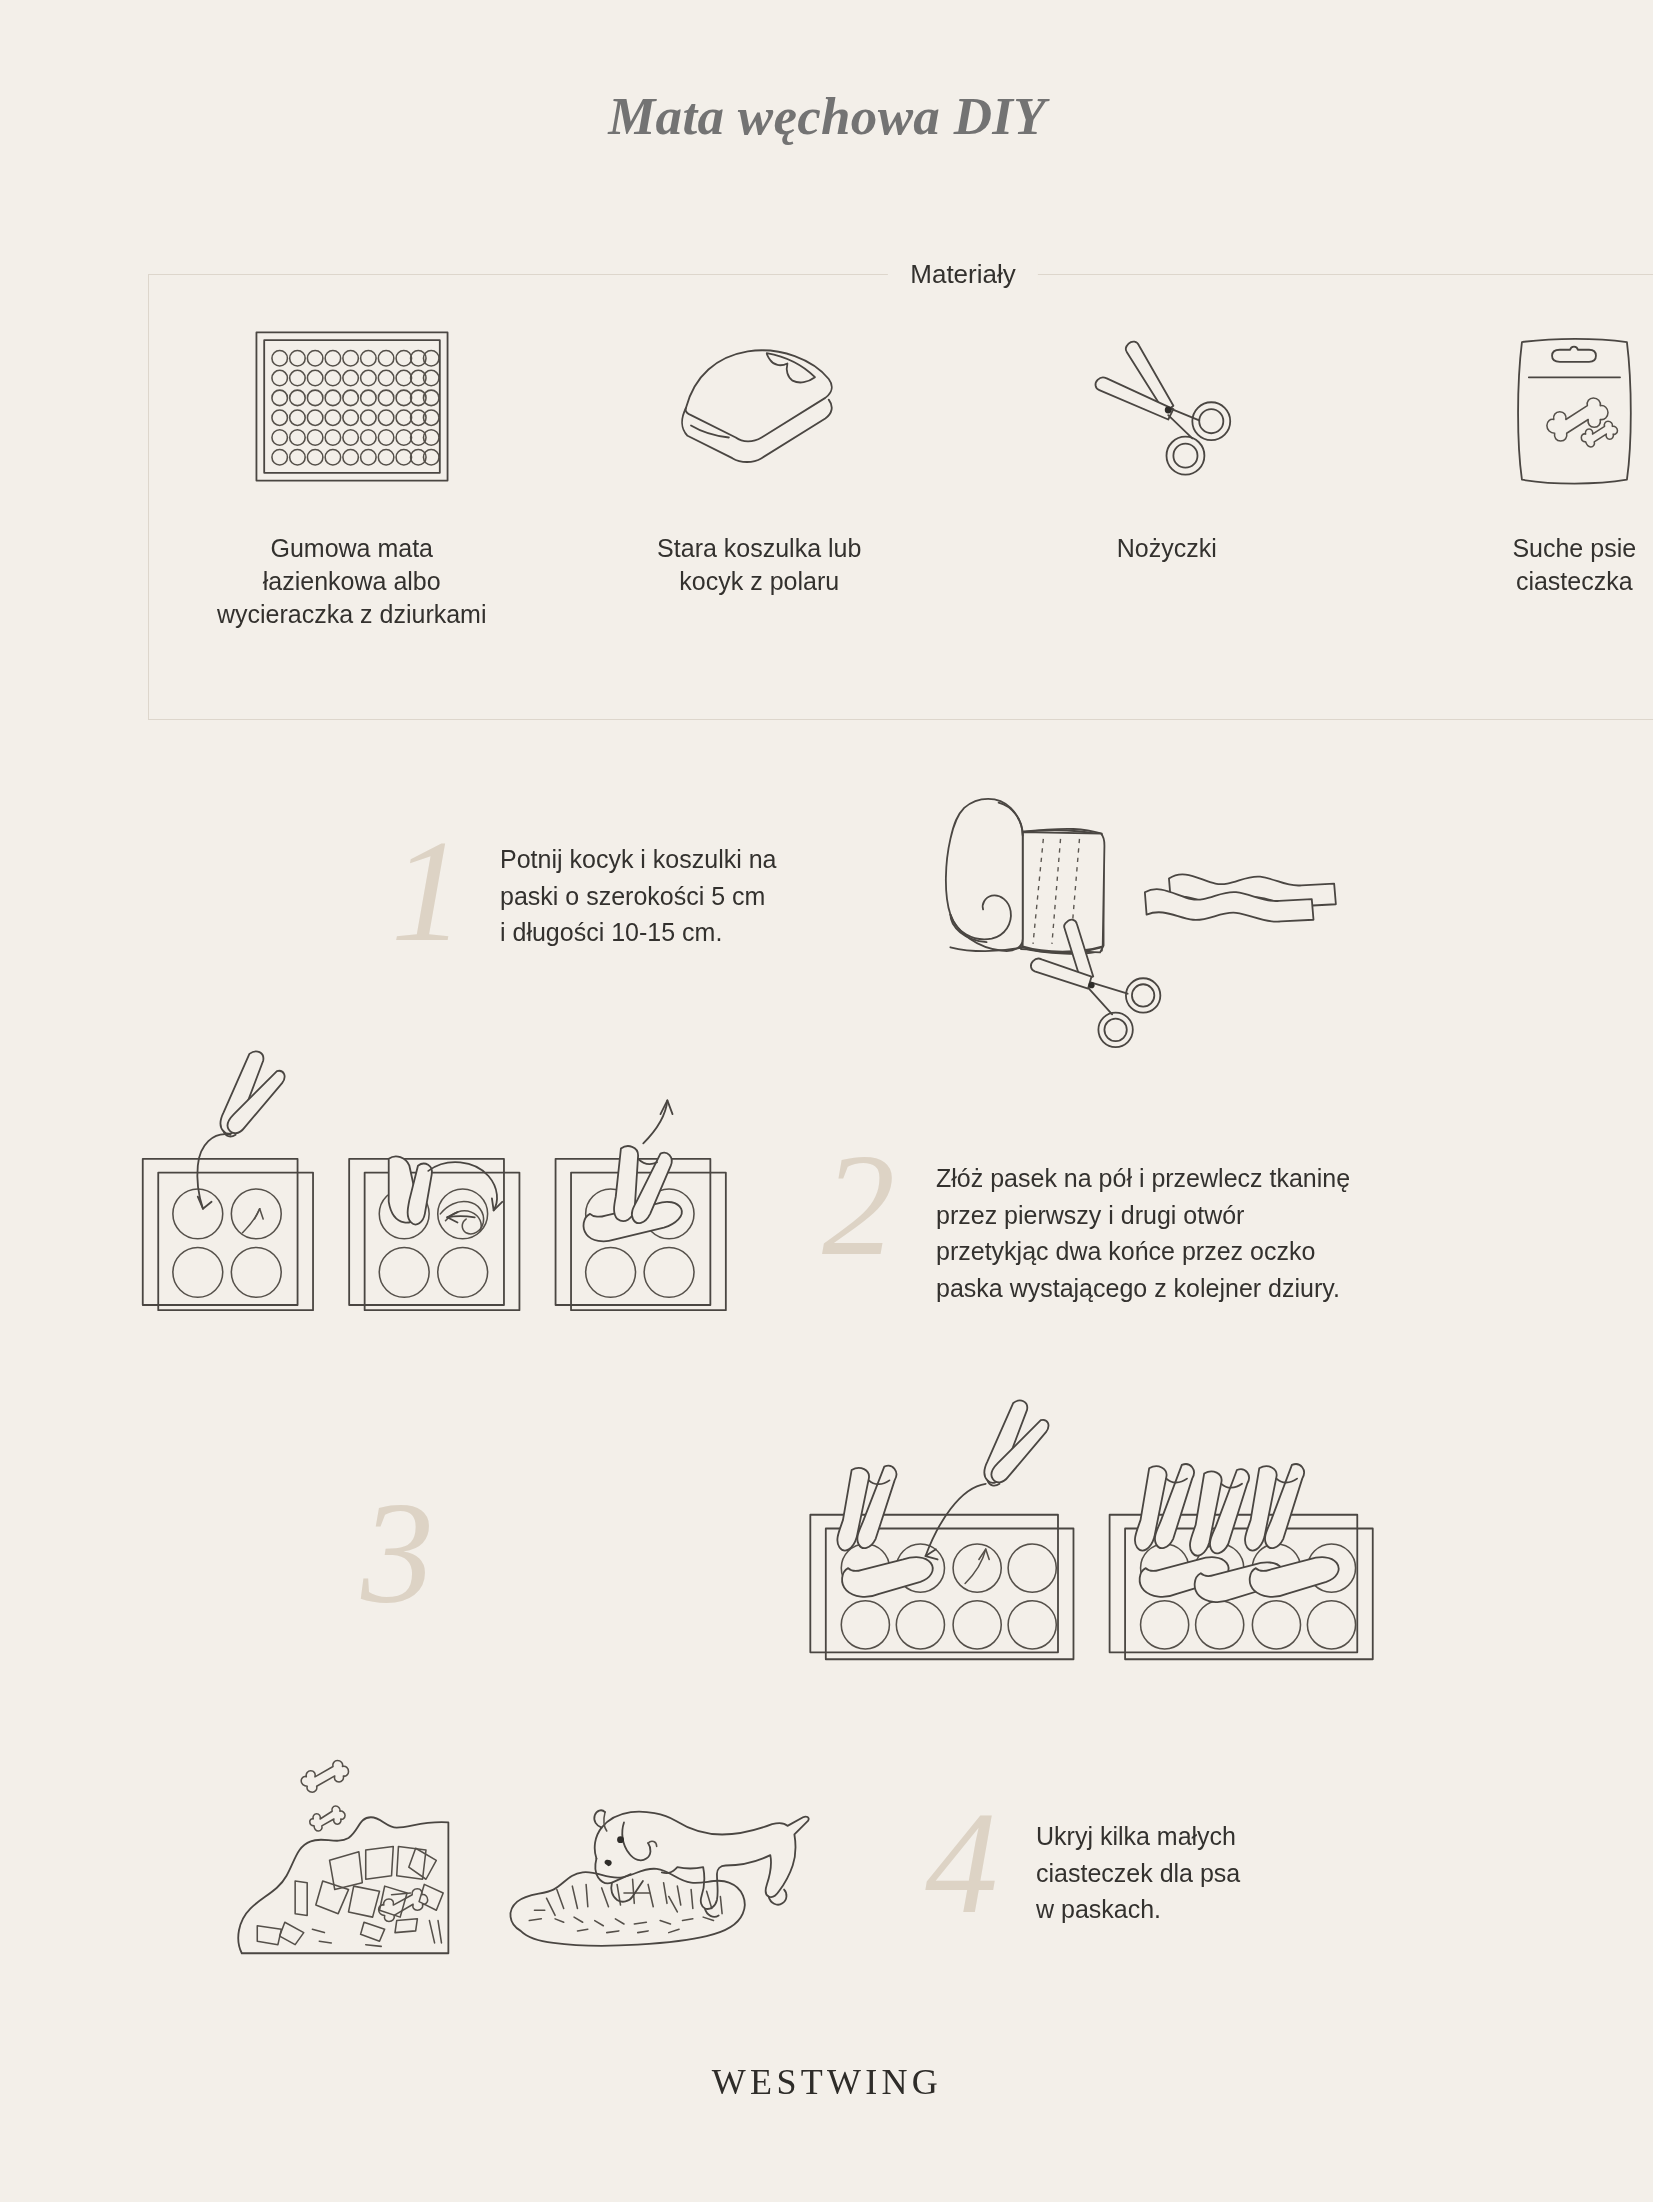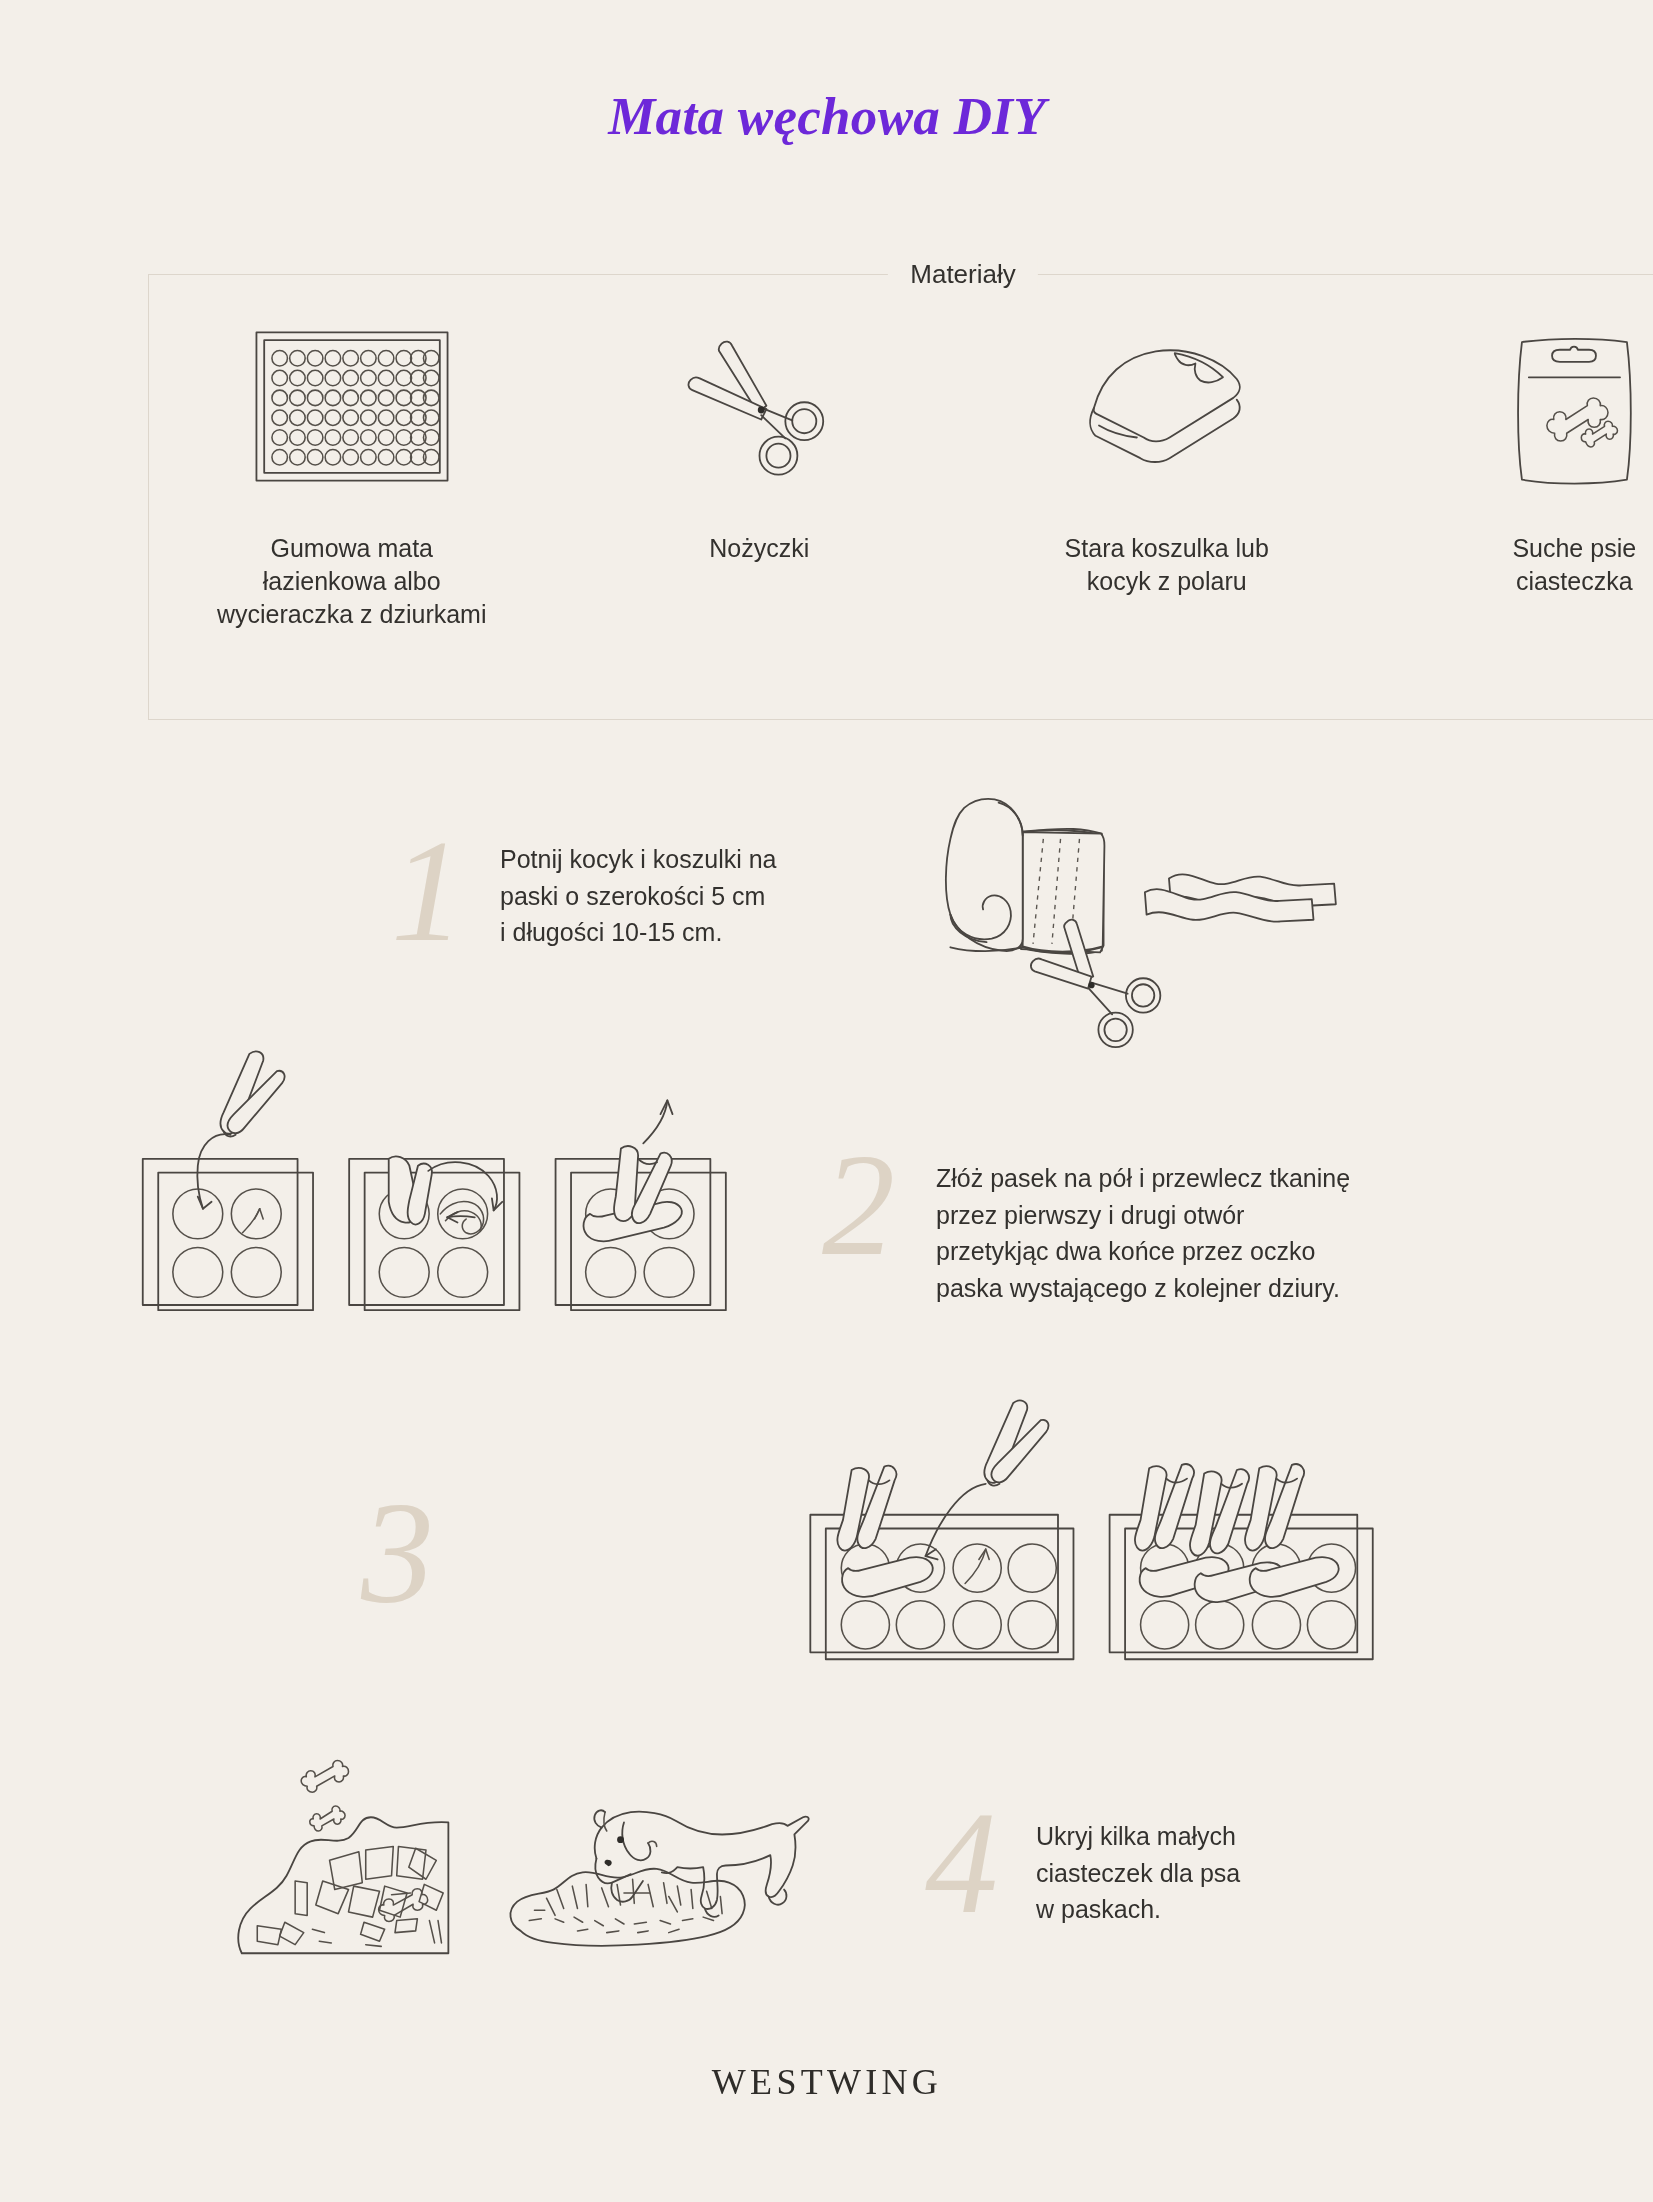--- a/index.html
+++ b/index.html
@@ -17,21 +17,21 @@
   }
 
   
   .title {
     text-align: center;
     font-family: "Liberation Serif", serif;
     font-style: italic;
     font-weight: 700;
     font-size: 53px;
     letter-spacing: 0.3px;
-    color: #6d28d9;
+    color: #737373;
     padding-top: 90px;
     line-height: 1;
   }
 
   
   .materials-wrap {
     position: absolute;
     left: 148px;
     top: 274px;
     width: 1630px;
@@ -226,46 +226,46 @@
           </g>
         </svg>
       </div>
       <div class="material-label">Gumowa mata
 łazienkowa albo
 wycieraczka z dziurkami</div>
     </div>
 
     <div class="material-item">
       <div class="material-art">
+        <svg width="198" height="155" viewBox="0 0 230 180">
+          <path class="fill-bg" d="M30 92 C40 54 66 32 102 26 C140 20 178 36 196 58 C202 66 200 74 192 80 L118 126 C108 132 96 132 88 126 L36 100 C31 98 29 95 30 92 Z"></path>
+          <path class="fill-bg" d="M124 28 C146 32 166 42 180 56 C172 62 162 64 154 60 C148 56 146 48 148 40 C140 44 132 42 128 36 C126 33 124 30 124 28 Z"></path>
+          <path class="ln" d="M30 92 C24 104 24 116 32 124 L84 150 C94 156 108 156 118 150 L192 104 C200 98 202 90 196 82"></path>
+          <path class="ln" d="M36 112 C46 118 62 124 80 126"></path>
+        </svg>
+      </div>
+      <div class="material-label">Stara koszulka lub
+kocyk z polaru</div>
+    </div>
+
+    <div class="material-item">
+      <div class="material-art">
         <svg width="155" height="168" viewBox="0 0 180 195">
           <path class="fill-bg" d="M46 24 C50 20 56 21 58 26 L98 96 L88 104 L44 34 C41 30 43 27 46 24 Z"></path>
           <path class="fill-bg" d="M10 66 C6 70 7 76 12 78 L92 112 L98 100 L20 64 C16 62 13 63 10 66 Z"></path>
           <path class="ln" d="M94 99 L128 113"></path>
           <path class="ln" d="M92 107 L120 134"></path>
           <circle class="ln" cx="142" cy="114" r="22"></circle>
           <circle class="ln" cx="142" cy="114" r="14"></circle>
           <circle class="ln" cx="112" cy="154" r="22"></circle>
           <circle class="ln" cx="112" cy="154" r="14"></circle>
           <circle class="dot" cx="92" cy="101" r="4"></circle>
         </svg>
       </div>
       <div class="material-label">Nożyczki</div>
-    </div>
-
-    <div class="material-item">
-      <div class="material-art">
-        <svg width="198" height="155" viewBox="0 0 230 180">
-          <path class="fill-bg" d="M30 92 C40 54 66 32 102 26 C140 20 178 36 196 58 C202 66 200 74 192 80 L118 126 C108 132 96 132 88 126 L36 100 C31 98 29 95 30 92 Z"></path>
-          <path class="fill-bg" d="M124 28 C146 32 166 42 180 56 C172 62 162 64 154 60 C148 56 146 48 148 40 C140 44 132 42 128 36 C126 33 124 30 124 28 Z"></path>
-          <path class="ln" d="M30 92 C24 104 24 116 32 124 L84 150 C94 156 108 156 118 150 L192 104 C200 98 202 90 196 82"></path>
-          <path class="ln" d="M36 112 C46 118 62 124 80 126"></path>
-        </svg>
-      </div>
-      <div class="material-label">Stara koszulka lub
-kocyk z polaru</div>
     </div>
 
     <div class="material-item">
       <div class="material-art">
         <svg width="142" height="168" viewBox="0 0 165 195">
           <path class="ln" d="M22 22 C60 17 108 17 144 22 C150 70 150 140 144 182 C108 188 58 188 22 182 C16 140 16 70 22 22 Z"></path>
           <path class="ln" d="M57 38 C57 33 61 31 66 31 L78 31 C79 26 86 26 87 31 L100 31 C105 31 108 33 108 38 C108 43 105 45 100 45 L66 45 C61 45 57 43 57 38 Z"></path>
           <path class="ln" d="M30 63 L136 63"></path>
           <path class="ln-thin" d="M60 128 C55 128 51 124 51 119 C51 114 55 111 59 112 C58 107 61 103 66 103 C71 103 74 107 73 112 L98 96 C97 91 100 87 105 87 C110 87 114 91 113 96 C118 95 122 99 122 104 C122 109 118 113 113 112 C114 117 111 121 106 121 C101 121 98 117 99 112 L74 128 C75 133 72 137 67 137 C62 137 59 133 60 128 Z"></path>
           <path class="ln-thin" d="M96 138 C93 138 91 136 91 133 C91 130 93 128 96 129 C95 126 97 123 100 123 C103 123 105 126 104 129 L118 120 C117 117 119 114 122 114 C125 114 128 117 127 120 C130 119 133 122 133 125 C133 128 130 130 128 129 C129 132 127 135 124 135 C121 135 119 132 120 129 L106 138 C107 141 105 144 102 144 C99 144 97 141 96 138 Z"></path>

